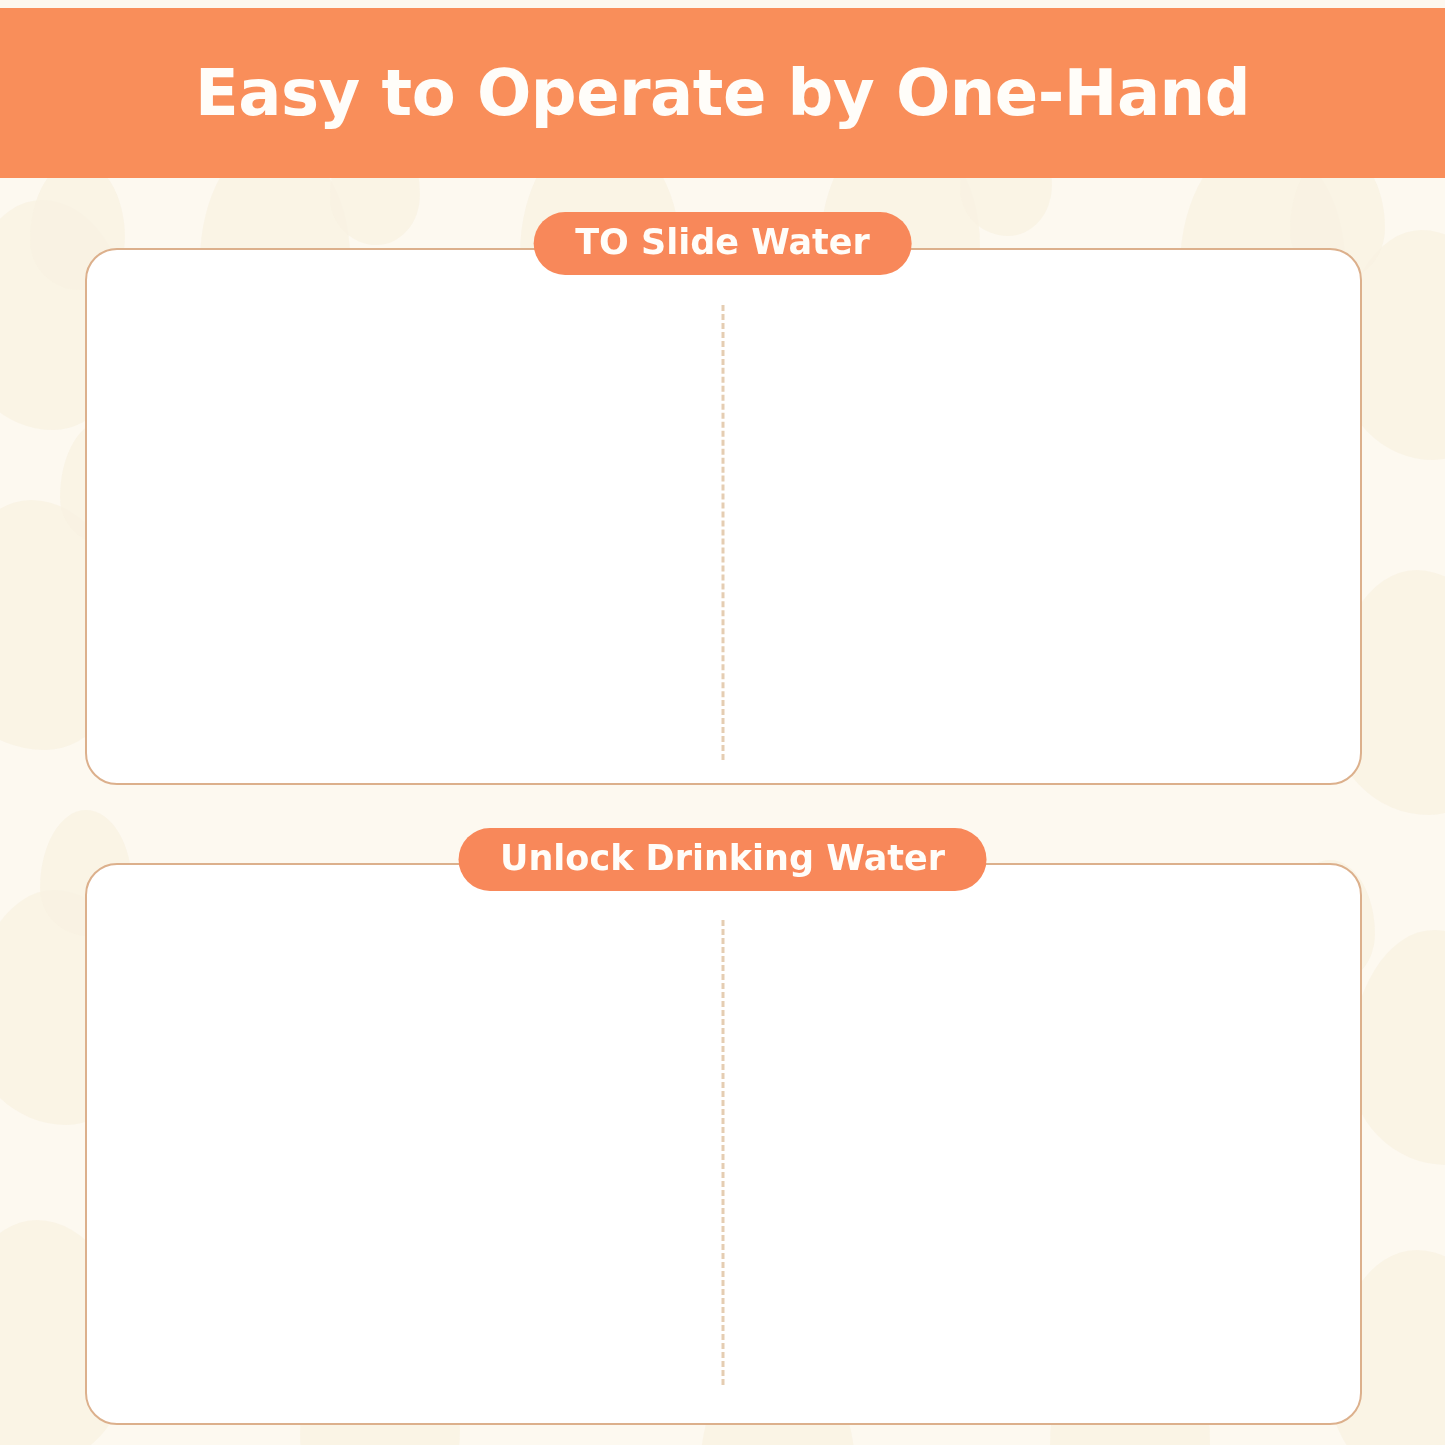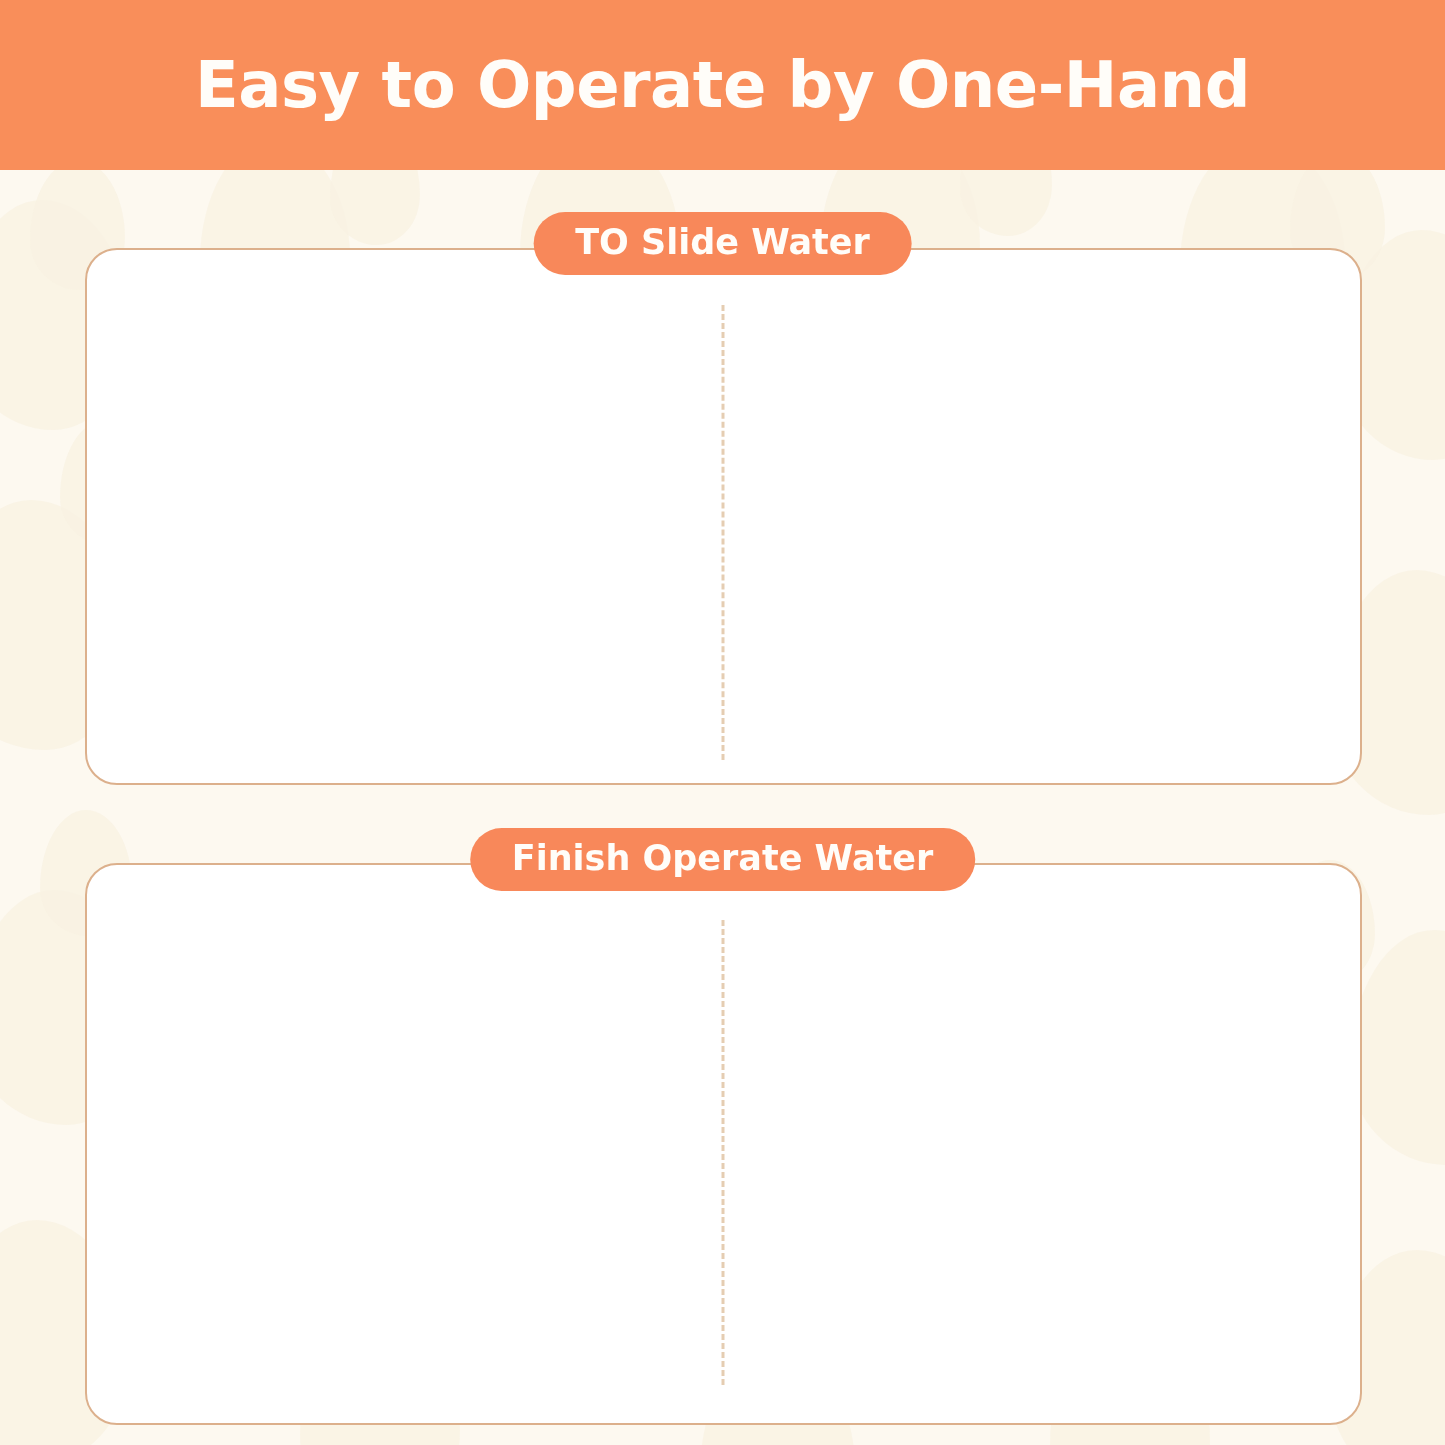--- a/index.html
+++ b/index.html
@@ -18,21 +18,21 @@
     background: #fdf9f0;
     overflow: hidden;
     z-index: 0;
   }
   .paw { position: absolute; background: #f8f1e1; border-radius: 50%; opacity: .75; }
   .paw.pad { border-radius: 48% 52% 45% 55% / 58% 56% 44% 42%; }
   .paw.toe { border-radius: 50% 50% 48% 52% / 62% 60% 40% 38%; }
 
   
   #header-banner {
-    position: absolute; left: 0; top: 0;
+    position: absolute; left: 0; top: 8px;
     width: 1445px; height: 170px;
     background: #f98e5a;
     display: flex; align-items: center; justify-content: center;
     z-index: 3;
   }
   #header-title {
     color: #fffdf9;
     font-size: 64px;
     font-weight: bold;
     letter-spacing: -0.5px;
@@ -285,21 +285,21 @@
   <span>Slide the button down to make the water flow out.</span>
 </div>
 
 <div class="caption" id="caption-2">
   <span class="step-tag">STEP 2</span> 
   <span>When the water is almost full, slide the button up to stop the water.</span>
 </div>
 
 <div id="card-finish" class="section-card"></div>
 
-<div id="badge-finish" class="section-badge">Finish Operate Water</div>
+<div id="badge-finish" class="section-badge">Unlock Drinking Water</div>
 
 <div id="divider-finish" class="divider"></div>
 
 <div id="photo-3" class="photo">
   <div class="bowl" style="left:-70px; top:-80px; width:430px; height:300px; transform:rotate(-8deg); border-radius:54% 46% 40% 60% / 60% 58% 42% 40%;"></div>
   <div class="bowl-inner" style="left:40px; top:30px; width:240px; height:125px; transform:rotate(-10deg); border-radius:52% 48% 45% 55% / 58% 56% 44% 42%;"></div>
   <div class="neck" style="left:200px; top:90px; width:270px; height:250px; transform:rotate(-6deg); border-radius:40% 35% 20% 25%;"></div>
   <div class="hand" style="left:330px; top:80px; width:260px; height:270px; border-radius:45% 40% 30% 45%;"></div>
   <div class="finger" style="left:340px; top:96px; width:150px; height:96px; border-radius:50% 50% 50% 50%;"></div>
   <div class="nail" style="left:378px; top:110px; width:78px; height:56px;"></div>

